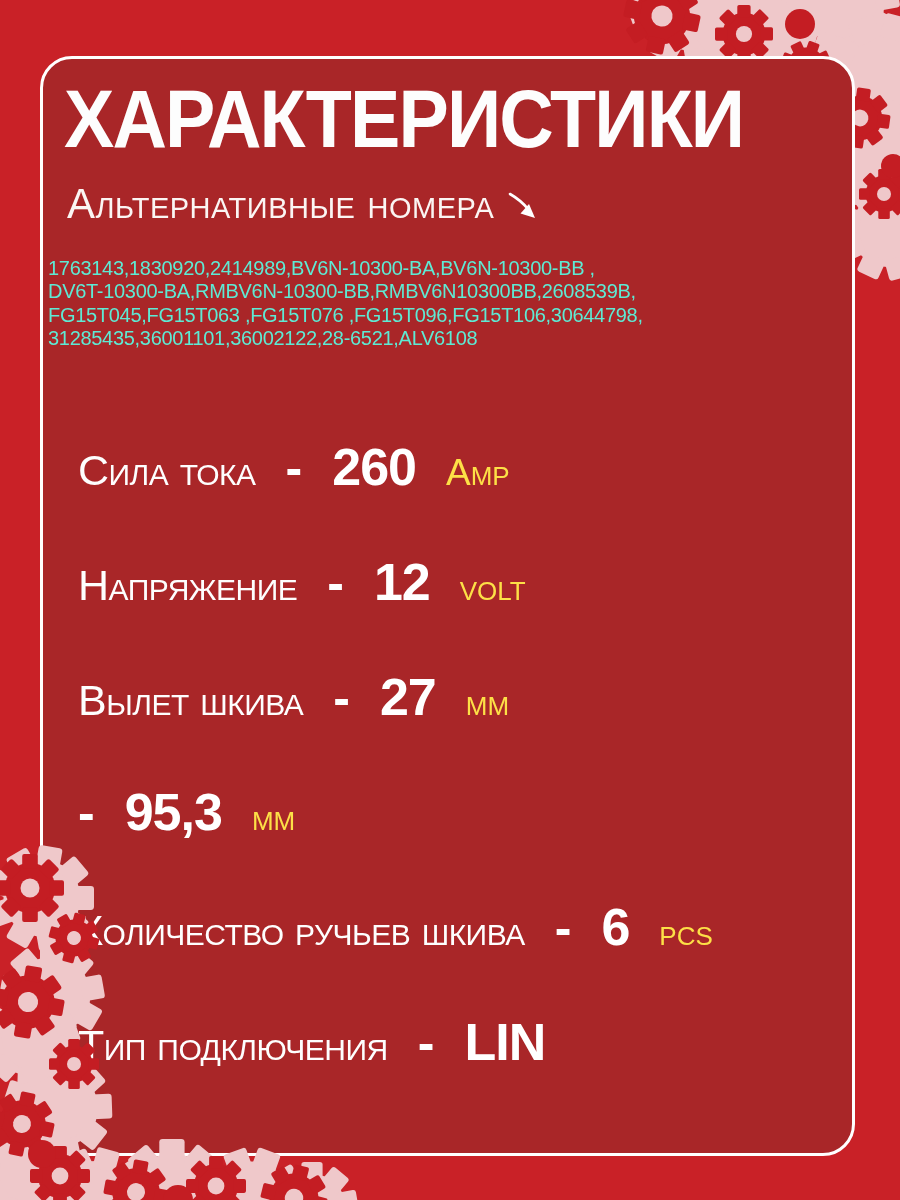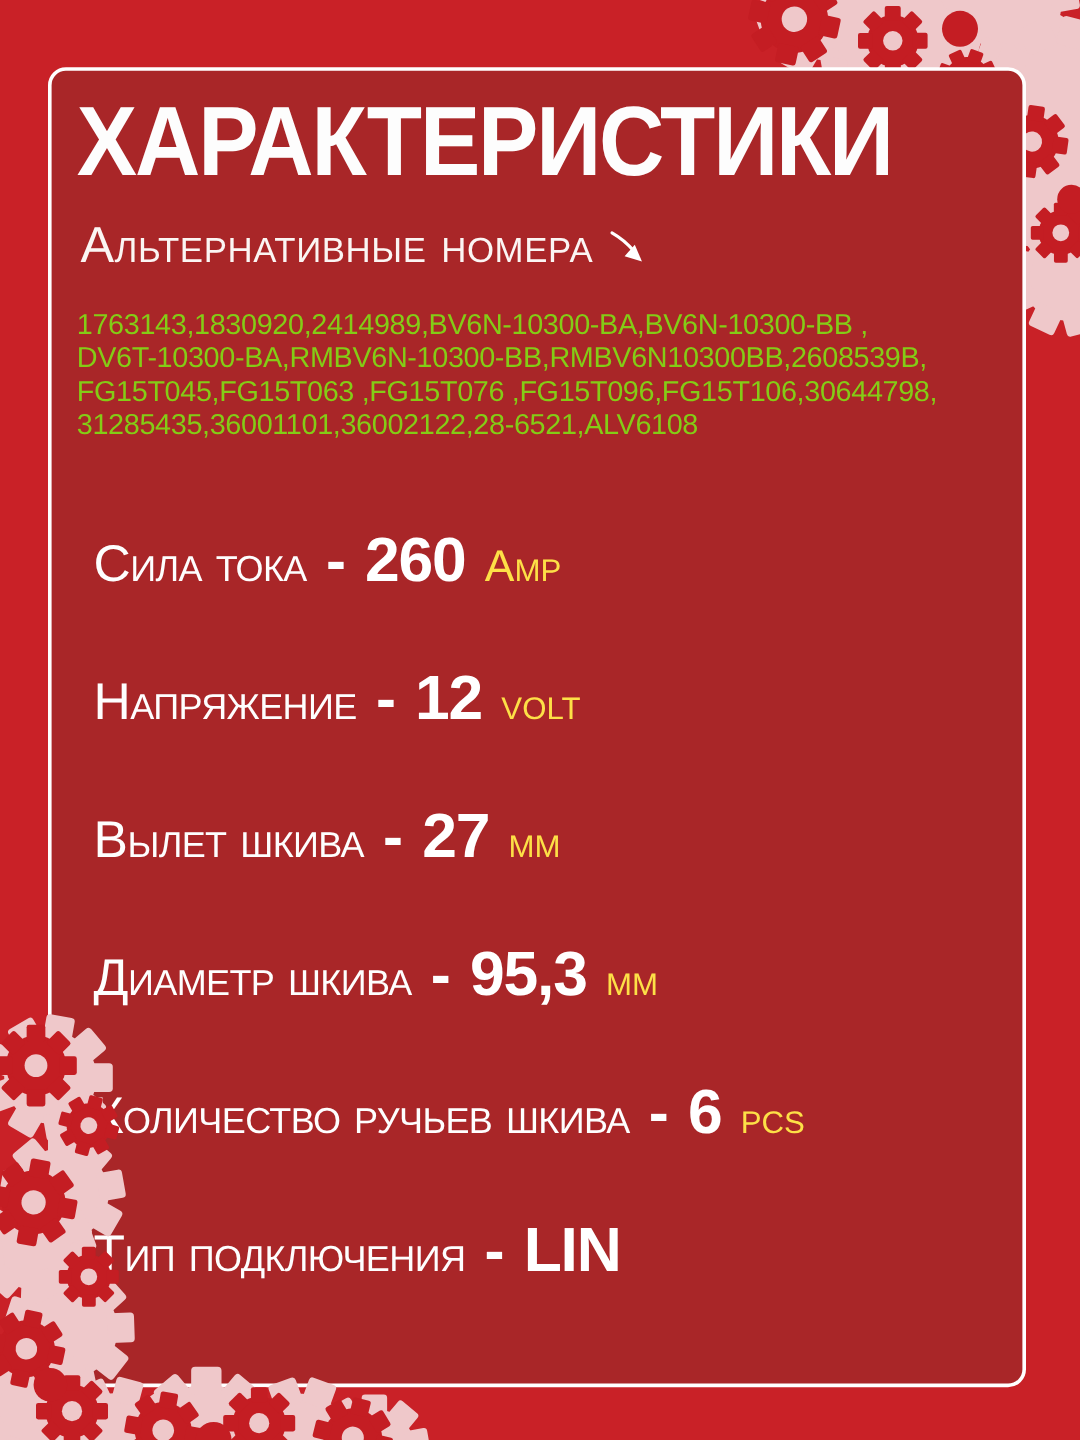--- a/index.html
+++ b/index.html
@@ -13,21 +13,21 @@
   }
   .gears{position:absolute;display:block;}
   .gears-tr{left:600px;top:0;z-index:0;}
   .gears-bl{left:0;top:840px;z-index:2;}
   .card{
     position:absolute;left:40px;top:56px;
     width:815px;height:1100px;
     box-sizing:border-box;
     background:var(--card,#a92628);
     border:3px solid #ffffff;
-    border-radius:15px;
+    border-radius:32px;
     z-index:1;
   }
   .title{
     position:absolute;left:21px;top:19px;
     margin:0;
     font-size:82px;font-weight:700;line-height:1;
     letter-spacing:-2px;
     white-space:nowrap;
     transform:scaleX(0.92);
     transform-origin:left top;
@@ -36,35 +36,35 @@
   .subtitle{
     position:absolute;left:24px;top:124px;
     display:flex;align-items:center;gap:12px;
     font-size:42px;line-height:1;
     font-variant:small-caps;
     letter-spacing:0.5px;
     color:#fbf5f3;
   }
   .arrow{flex:0 0 auto;margin-top:6px;}
   .numbers{
-    position:absolute;left:21px;top:198px;
+    position:absolute;left:5px;top:198px;
     width:745px;
-    font-size:24px;line-height:1.17;
+    font-size:20px;line-height:1.17;
     letter-spacing:-0.3px;
     white-space:pre-line;
-    color:#84cc16;
+    color:#5eead4;
   }
   .specs{
     position:absolute;left:35px;top:382px;
     display:flex;flex-direction:column;
   }
   .spec-row{
     height:115px;
     display:flex;align-items:baseline;
-    column-gap:16px;
+    column-gap:30px;
     white-space:nowrap;
   }
   .spec-label{
     font-size:43px;line-height:1;
     font-variant:small-caps;
     letter-spacing:-0.5px;
     color:#fefefe;
   }
   .spec-dash{
     font-size:50px;line-height:1;font-weight:700;
@@ -263,21 +263,20 @@
       <span class="spec-value">12</span>
       <span class="spec-unit">volt</span>
     </div>
     <div class="spec-row">
       <span class="spec-label">Вылет шкива</span>
       <span class="spec-dash">-</span>
       <span class="spec-value">27</span>
       <span class="spec-unit">мм</span>
     </div>
     <div class="spec-row">
-      <span class="spec-label">Диаметр шкива</span>
       <span class="spec-dash">-</span>
       <span class="spec-value">95,3</span>
       <span class="spec-unit">мм</span>
     </div>
     <div class="spec-row">
       <span class="spec-label">Количество ручьев шкива</span>
       <span class="spec-dash">-</span>
       <span class="spec-value">6</span>
       <span class="spec-unit">pcs</span>
     </div>

